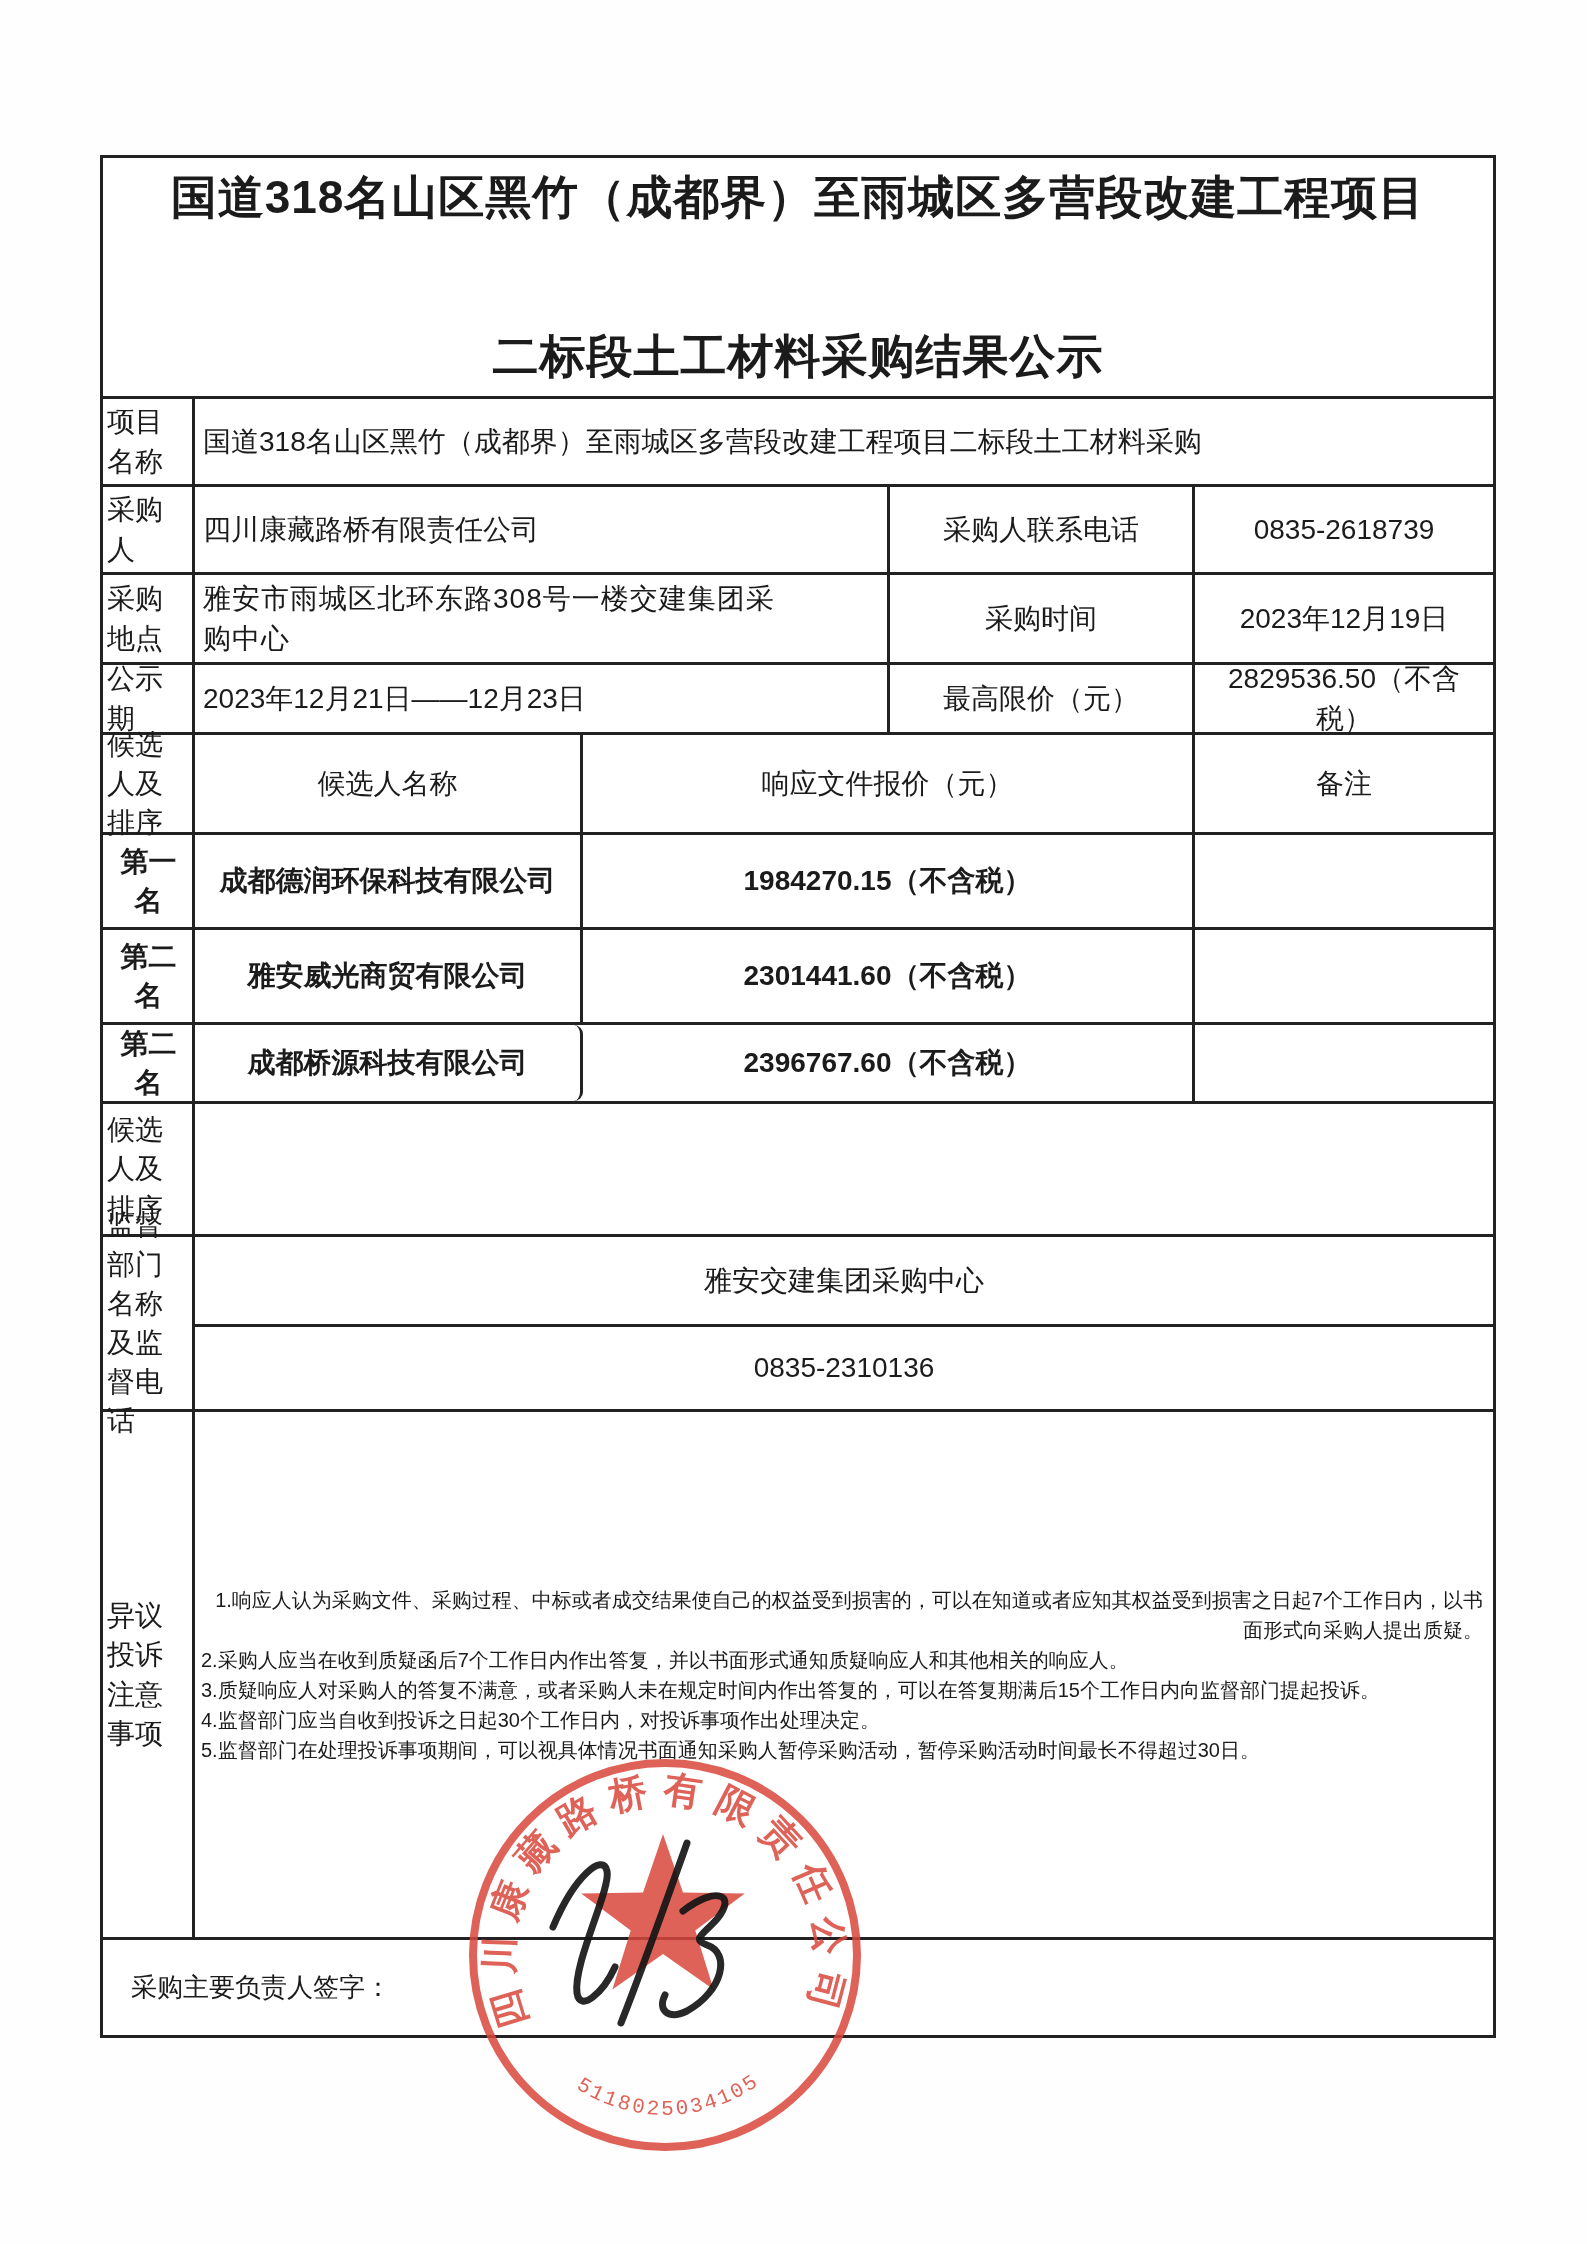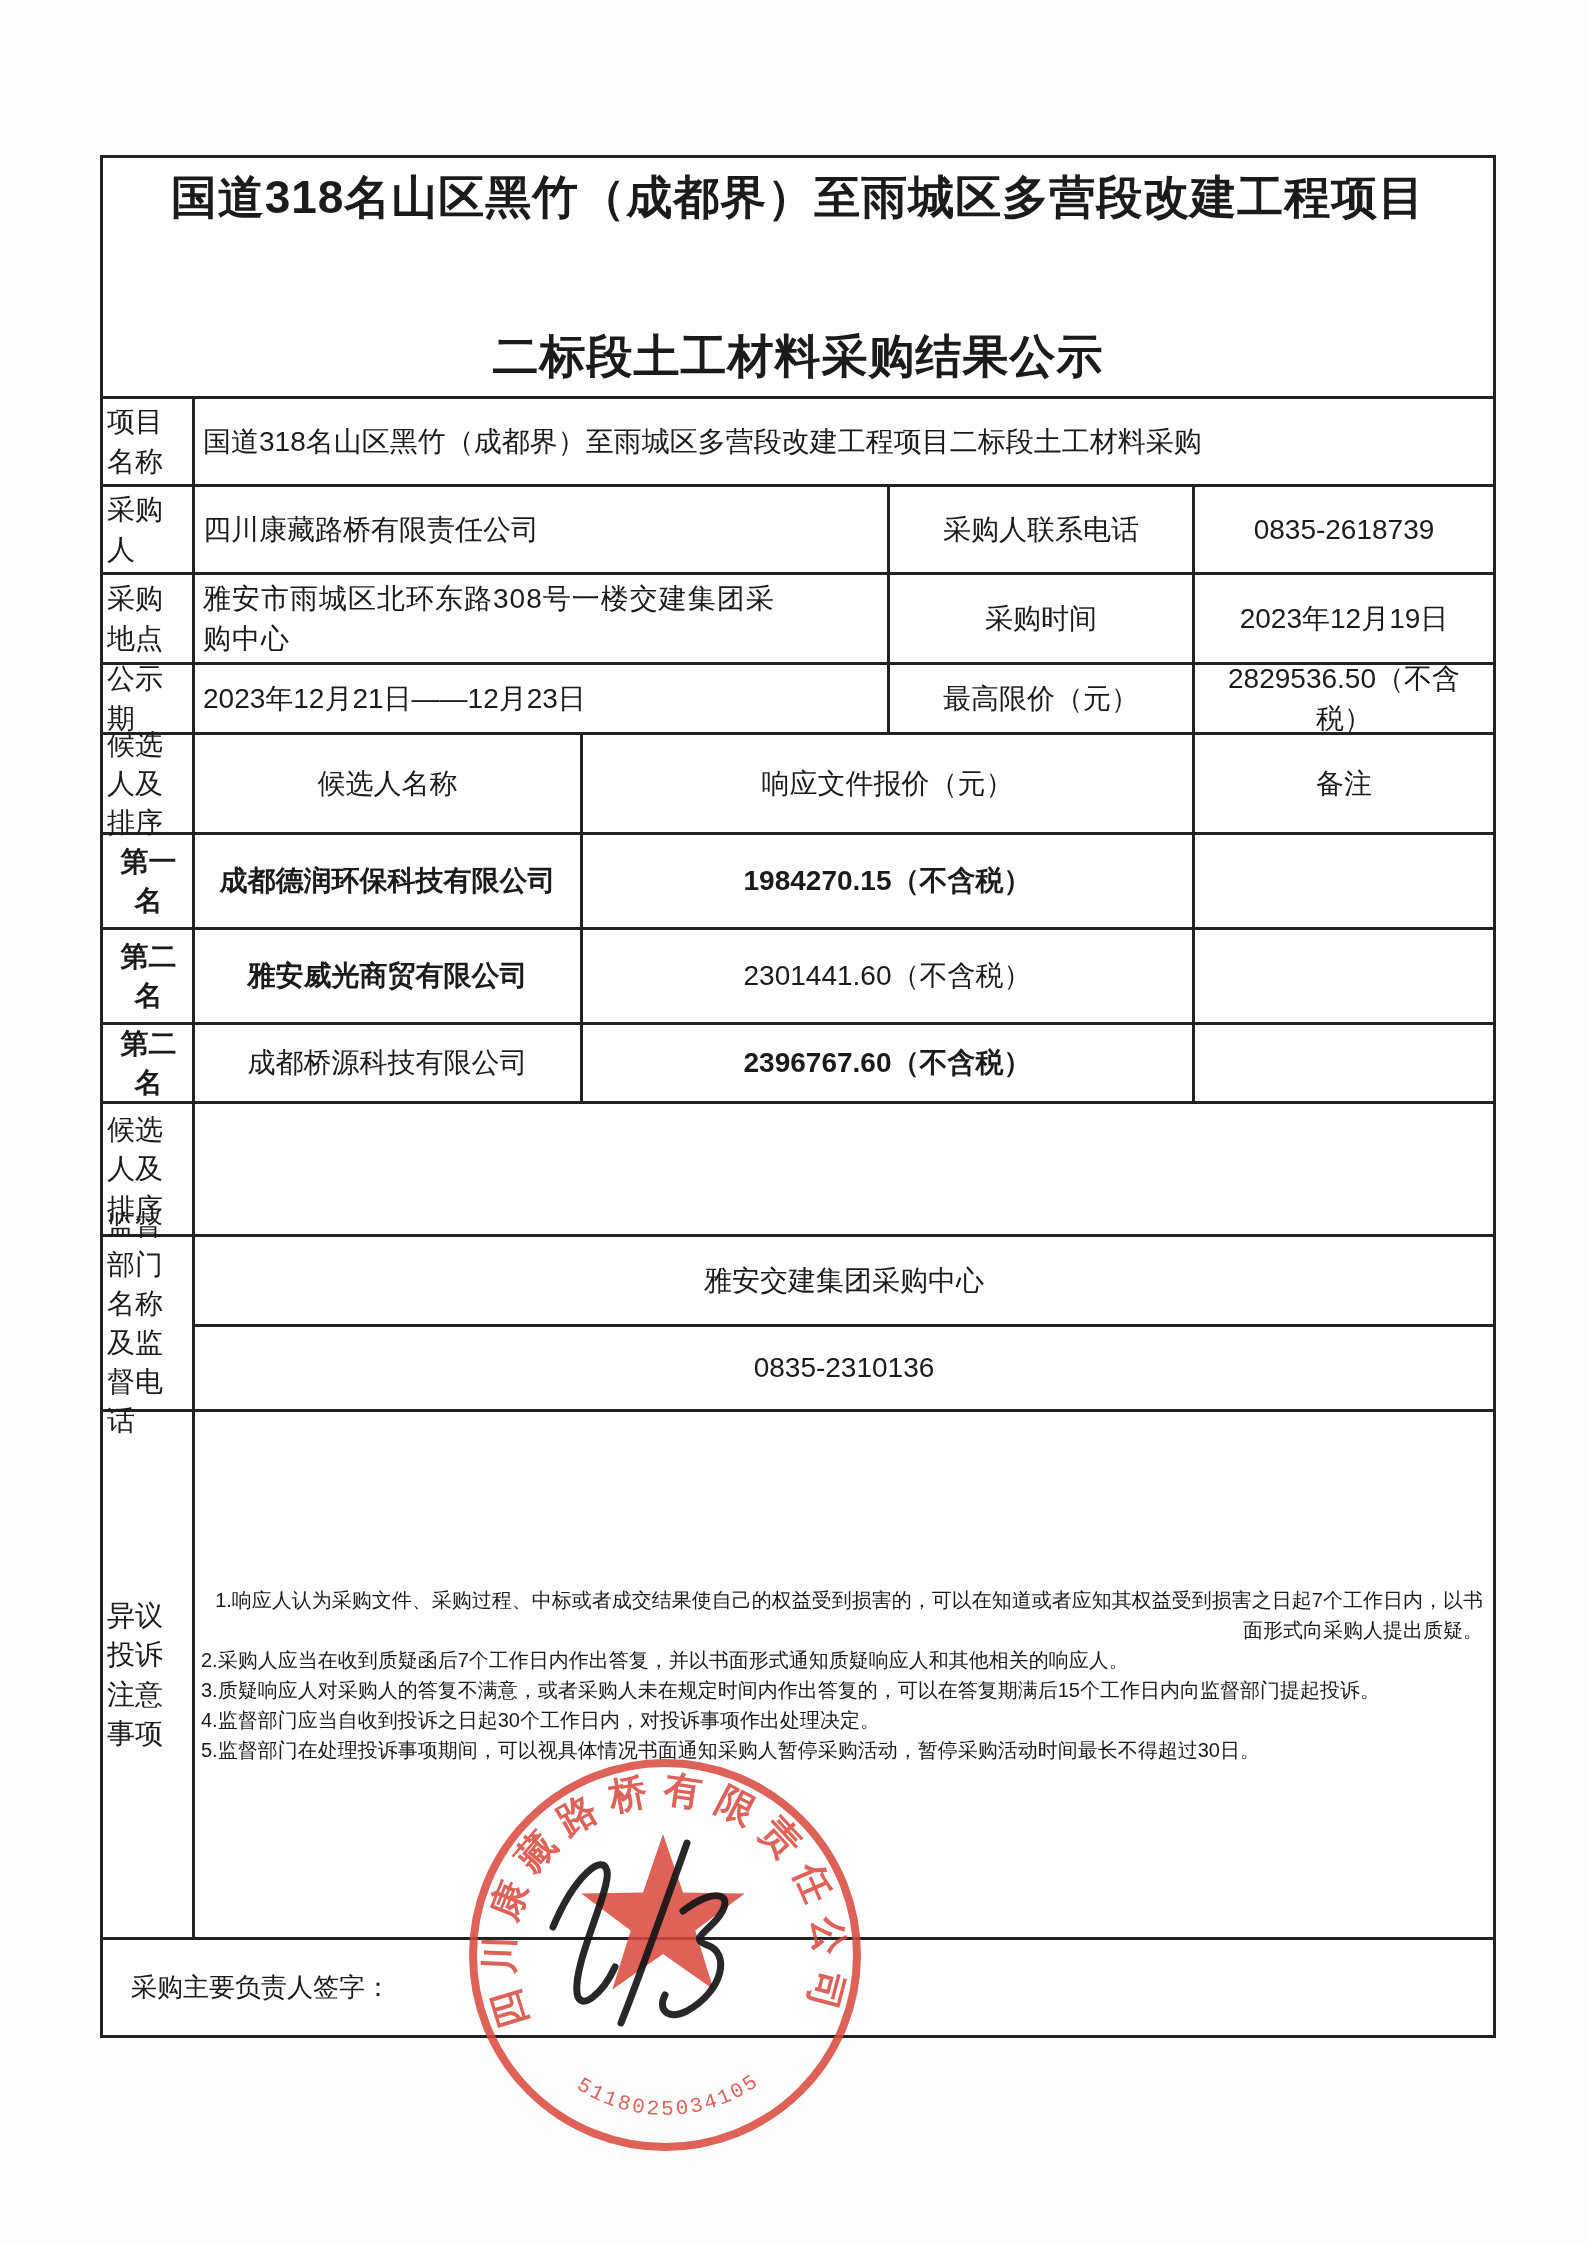--- a/index.html
+++ b/index.html
@@ -97,27 +97,27 @@
   <div class="row h92">
     <div class="c lab center" style="font-weight:bold;">第一名</div>
     <div class="c w-cn" style="font-weight:bold;">成都德润环保科技有限公司</div>
     <div class="c w-cp" style="font-weight:bold;">1984270.15（不含税）</div>
     <div class="c last w-v4"></div>
   </div>
 
   <div class="row h92">
     <div class="c lab center" style="font-weight:bold;">第二名</div>
     <div class="c w-cn" style="font-weight:bold;">雅安威光商贸有限公司</div>
-    <div class="c w-cp" style="font-weight:normal;">2301441.60（不含税）</div>
+    <div class="c w-cp" style="font-weight:bold;">2301441.60（不含税）</div>
     <div class="c last w-v4"></div>
   </div>
 
   <div class="row h76">
     <div class="c lab center" style="font-weight:bold;">第二名</div>
-    <div class="c w-cn" style="font-weight:normal;">成都桥源科技有限公司</div>
+    <div class="c w-cn" style="font-weight:bold;border-radius:9px;">成都桥源科技有限公司</div>
     <div class="c w-cp" style="font-weight:bold;">2396767.60（不含税）</div>
     <div class="c last w-v4"></div>
   </div>
 
   <div class="row h130">
     <div class="c lab">候选人及排序</div>
     <div class="c last span3"></div>
   </div>
 
   <div class="row">

